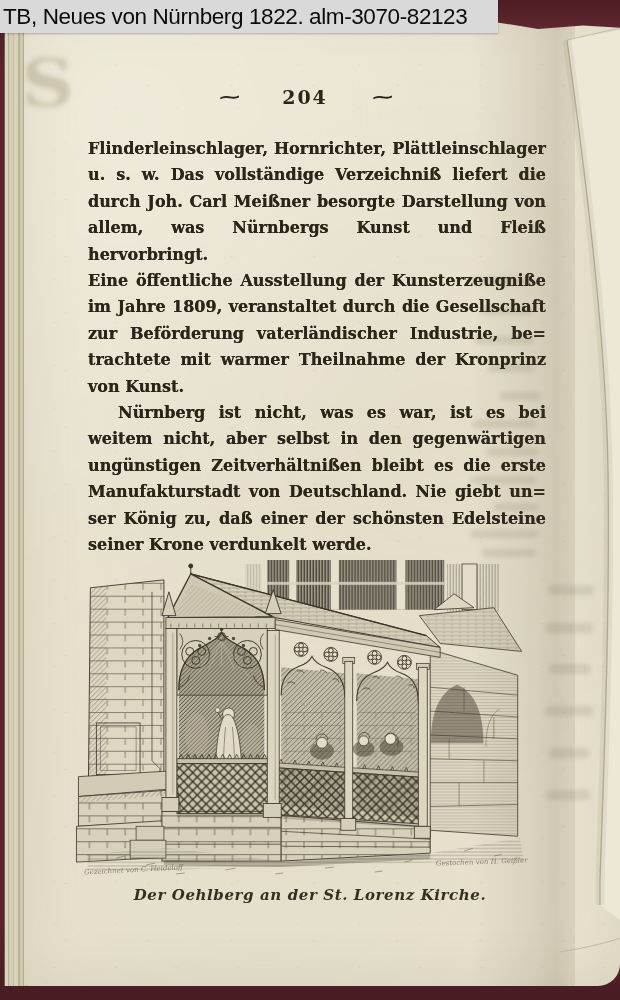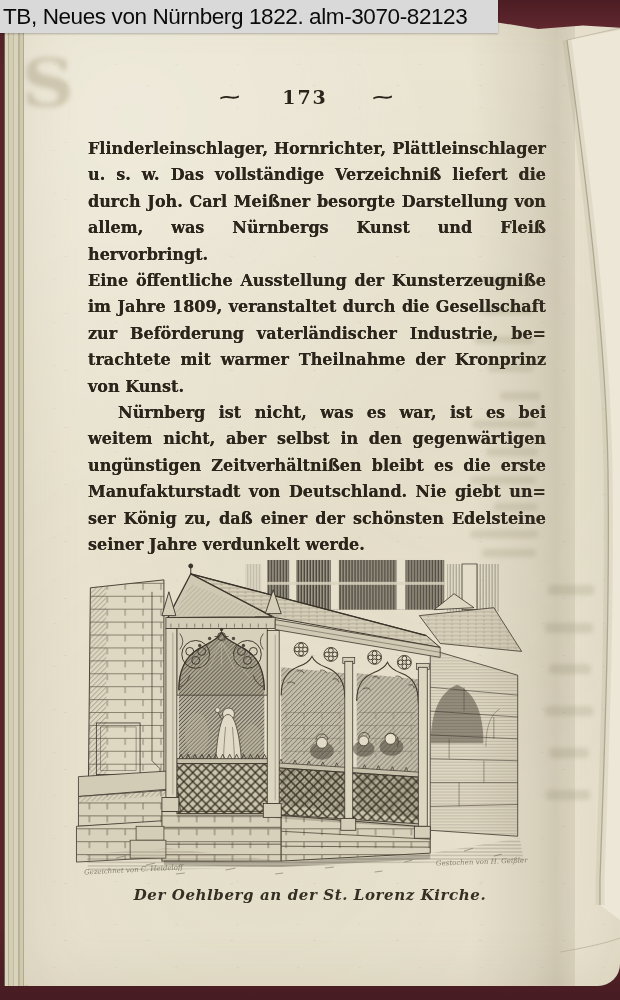--- a/index.html
+++ b/index.html
@@ -101,40 +101,40 @@
     <div class="smudge" style="left:524px;top:585px;width:46px;height:10px"></div>
     <div class="smudge" style="left:521px;top:623px;width:48px;height:10px"></div>
     <div class="smudge" style="left:525px;top:664px;width:42px;height:10px"></div>
     <div class="smudge" style="left:521px;top:706px;width:48px;height:10px"></div>
     <div class="smudge" style="left:525px;top:748px;width:40px;height:10px"></div>
     <div class="smudge" style="left:522px;top:790px;width:44px;height:10px"></div>
   </div>
 
   <div class="page-header">
     <span class="ornament">~</span>
-    <span class="page-number">173</span>
+    <span class="page-number">204</span>
     <span class="ornament">~</span>
   </div>
 
   <div class="text-block">
       <div class="tline">Flinderleinschlager, Hornrichter, Plättleinschlager</div>
       <div class="tline">u. s. w.  Das vollständige Verzeichniß liefert die</div>
       <div class="tline">durch Joh. Carl Meißner besorgte Darstellung von</div>
       <div class="tline">allem, was Nürnbergs Kunst und Fleiß hervorbringt.</div>
       <div class="tline">Eine öffentliche Ausstellung der Kunsterzeugniße</div>
       <div class="tline">im Jahre 1809, veranstaltet durch die Gesellschaft</div>
       <div class="tline">zur Beförderung vaterländischer Industrie, be=</div>
       <div class="tline">trachtete mit warmer Theilnahme der Kronprinz</div>
       <div class="tline last">von Kunst.</div>
       <div class="tline indent">Nürnberg ist nicht, was es war, ist es bei</div>
       <div class="tline">weitem nicht, aber selbst in den gegenwärtigen</div>
       <div class="tline">ungünstigen Zeitverhältnißen bleibt es die erste</div>
       <div class="tline">Manufakturstadt von Deutschland.  Nie giebt un=</div>
       <div class="tline">ser König zu, daß einer der schönsten Edelsteine</div>
-      <div class="tline last">seiner Jahre verdunkelt werde.</div>
+      <div class="tline last">seiner Krone verdunkelt werde.</div>
     </div>
 
   <svg class="engraving" viewBox="0 0 470 320" xmlns="http://www.w3.org/2000/svg">
     <defs>
       <pattern id="pV" width="3" height="7" patternUnits="userSpaceOnUse">
         <line x1="1.2" y1="0" x2="1.2" y2="7" stroke="#2e2a22" stroke-width="1.1"></line>
       </pattern>
       <pattern id="pD1" width="4" height="4" patternUnits="userSpaceOnUse">
         <path d="M0,4 L4,0 M-1,1 L1,-1 M3,5 L5,3" stroke="#393327" stroke-width=".9" fill="none"></path>
       </pattern>

